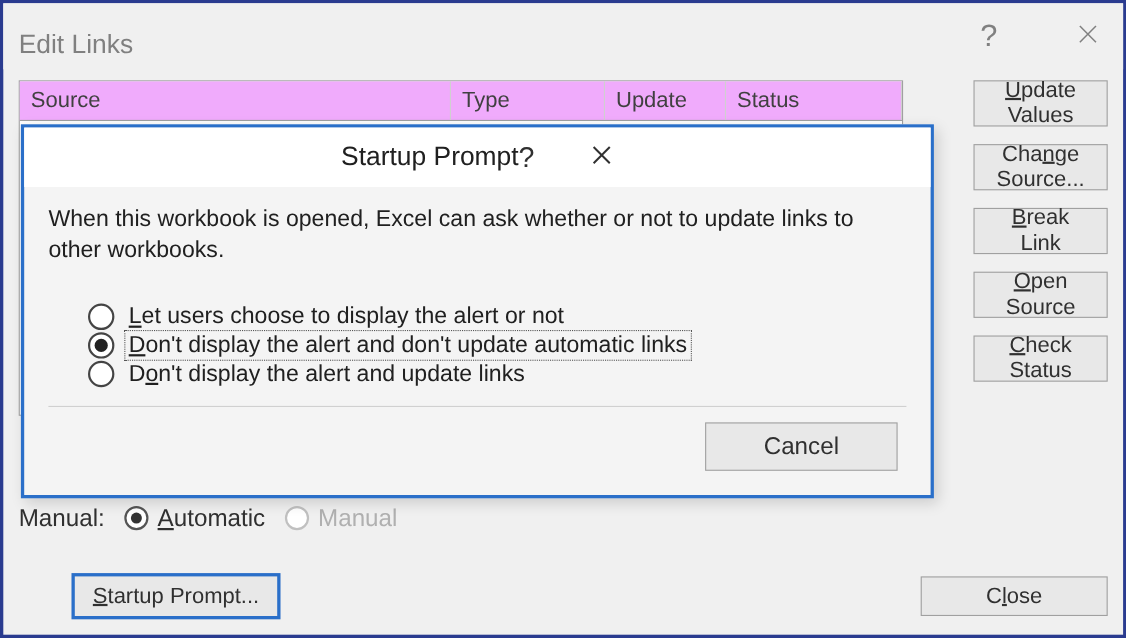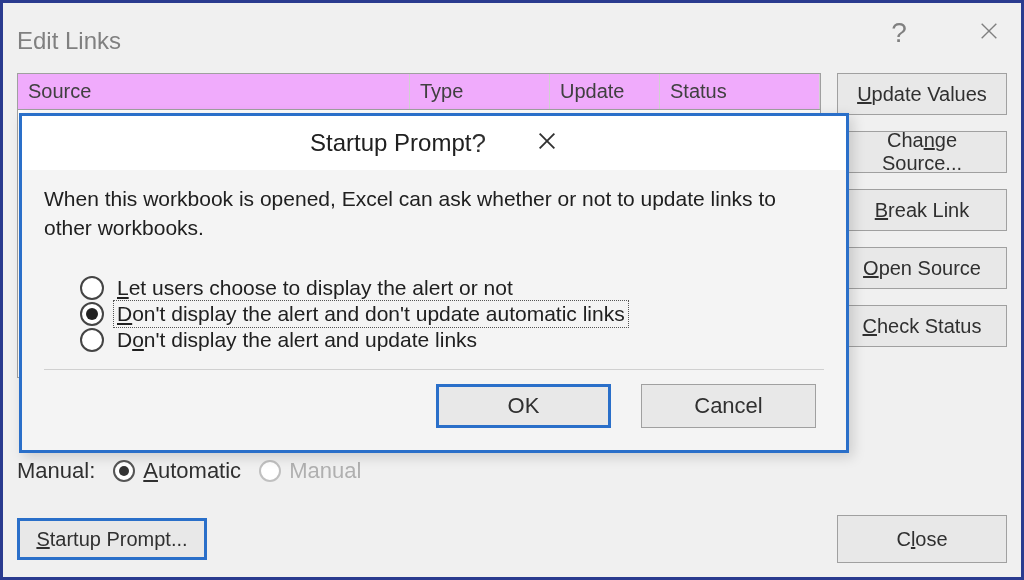--- a/index.html
+++ b/index.html
@@ -163,32 +163,33 @@
       background: #e8e8e8;
       border: 1px solid #a0a0a0;
       font-size: 20px;
       color: #303030;
       padding: 6px 14px;
       cursor: pointer;
       text-align: center;
       display: inline-flex;
       align-items: center;
       justify-content: center;
+      margin-left: 48px;
     }
     .btn.highlight {
       border: 3px solid #2a6fc9;
       padding: 4px 12px;
     }
     .btn.startup {
       width: 190px;
       height: 42px;
     }
     .btn.close-btn {
       width: 170px;
-      height: 48px;
+      height: 36px;
     }
 
     
     .inner-dialog {
       position: absolute;
       left: 16px;
       top: 110px;
       width: 830px;
       height: 340px;
       background: #f4f4f4;
@@ -383,19 +384,18 @@
           <span class="dot"></span>
           <span class="label-text"><span class="u">D</span>on't display the alert and don't update automatic links</span>
         </div>
         <div class="inner-radio">
           <span class="dot"></span>
           <span class="label-text">D<span class="u">o</span>n't display the alert and update links</span>
         </div>
       </div>
       <hr class="inner-divider">
       <div class="inner-buttons">
-        <div class="btn highlight">OK</div>
         <div class="btn">Cancel</div>
       </div>
     </div>
   </div>
 
 </div>
 
 </body></html>

